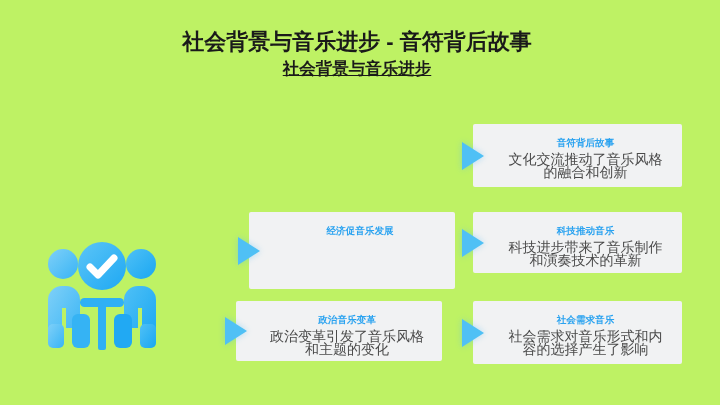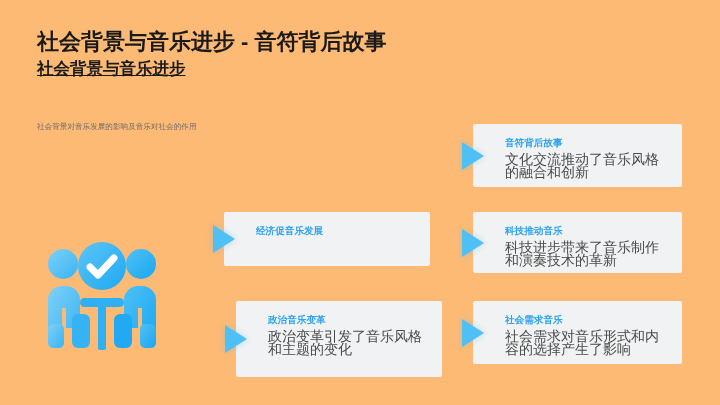--- a/index.html
+++ b/index.html
@@ -14,21 +14,22 @@
     font-family: "Liberation Sans", "DejaVu Sans", sans-serif;
     background: #ffffff;
     position: relative;
   }
 
   .slide {
     position: absolute;
     left: 0; top: 0;
     width: 720px;
     height: 405px;
-    background: #fdba74;
+    background: #bef264;
+    text-align: center;
   }
 
   
   .header {
     position: absolute;
     left: 37px;
     top: 28px;
     width: 640px;
   }
 
@@ -104,36 +105,35 @@
     top: 50%;
     transform: translateY(-50%);
     width: 24px;
     height: 30px;
     filter: drop-shadow(0 0 3px rgba(90,190,245,0.45));
   }
   .arrow svg { display: block; width: 24px; height: 30px; }
 
   
   .card-c1 { left: 473px; top: 124px; width: 209px; height: 63px; }
-  .card-c2 { left: 224px; top: 212px; width: 206px; height: 54px; }
+  .card-c2 { left: 249px; top: 212px; width: 206px; height: 77px; }
   .card-c3 { left: 473px; top: 212px; width: 209px; height: 61px; }
-  .card-c4 { left: 236px; top: 301px; width: 206px; height: 76px; }
+  .card-c4 { left: 236px; top: 301px; width: 206px; height: 60px; }
   .card-c5 { left: 473px; top: 301px; width: 209px; height: 63px; }
 </style>
 </head>
 <body>
 
 <div class="slide">
 
   <div class="header">
     <div class="title-main">社会背景与音乐进步 - 音符背后故事</div>
     <div class="title-sub">社会背景与音乐进步</div>
   </div>
 
-  <div class="lead">社会背景对音乐发展的影响及音乐对社会的作用</div>
 
   <div class="illustration">
     <svg viewBox="0 0 132 128" xmlns="http://www.w3.org/2000/svg">
       <defs>
         <linearGradient id="gL" x1="0" y1="0" x2="1" y2="1">
           <stop offset="0%" stop-color="#7fd0f8"></stop>
           <stop offset="100%" stop-color="#38b4f5"></stop>
         </linearGradient>
         <linearGradient id="gR" x1="0" y1="0" x2="1" y2="1">
           <stop offset="0%" stop-color="#4fc0f6"></stop>

